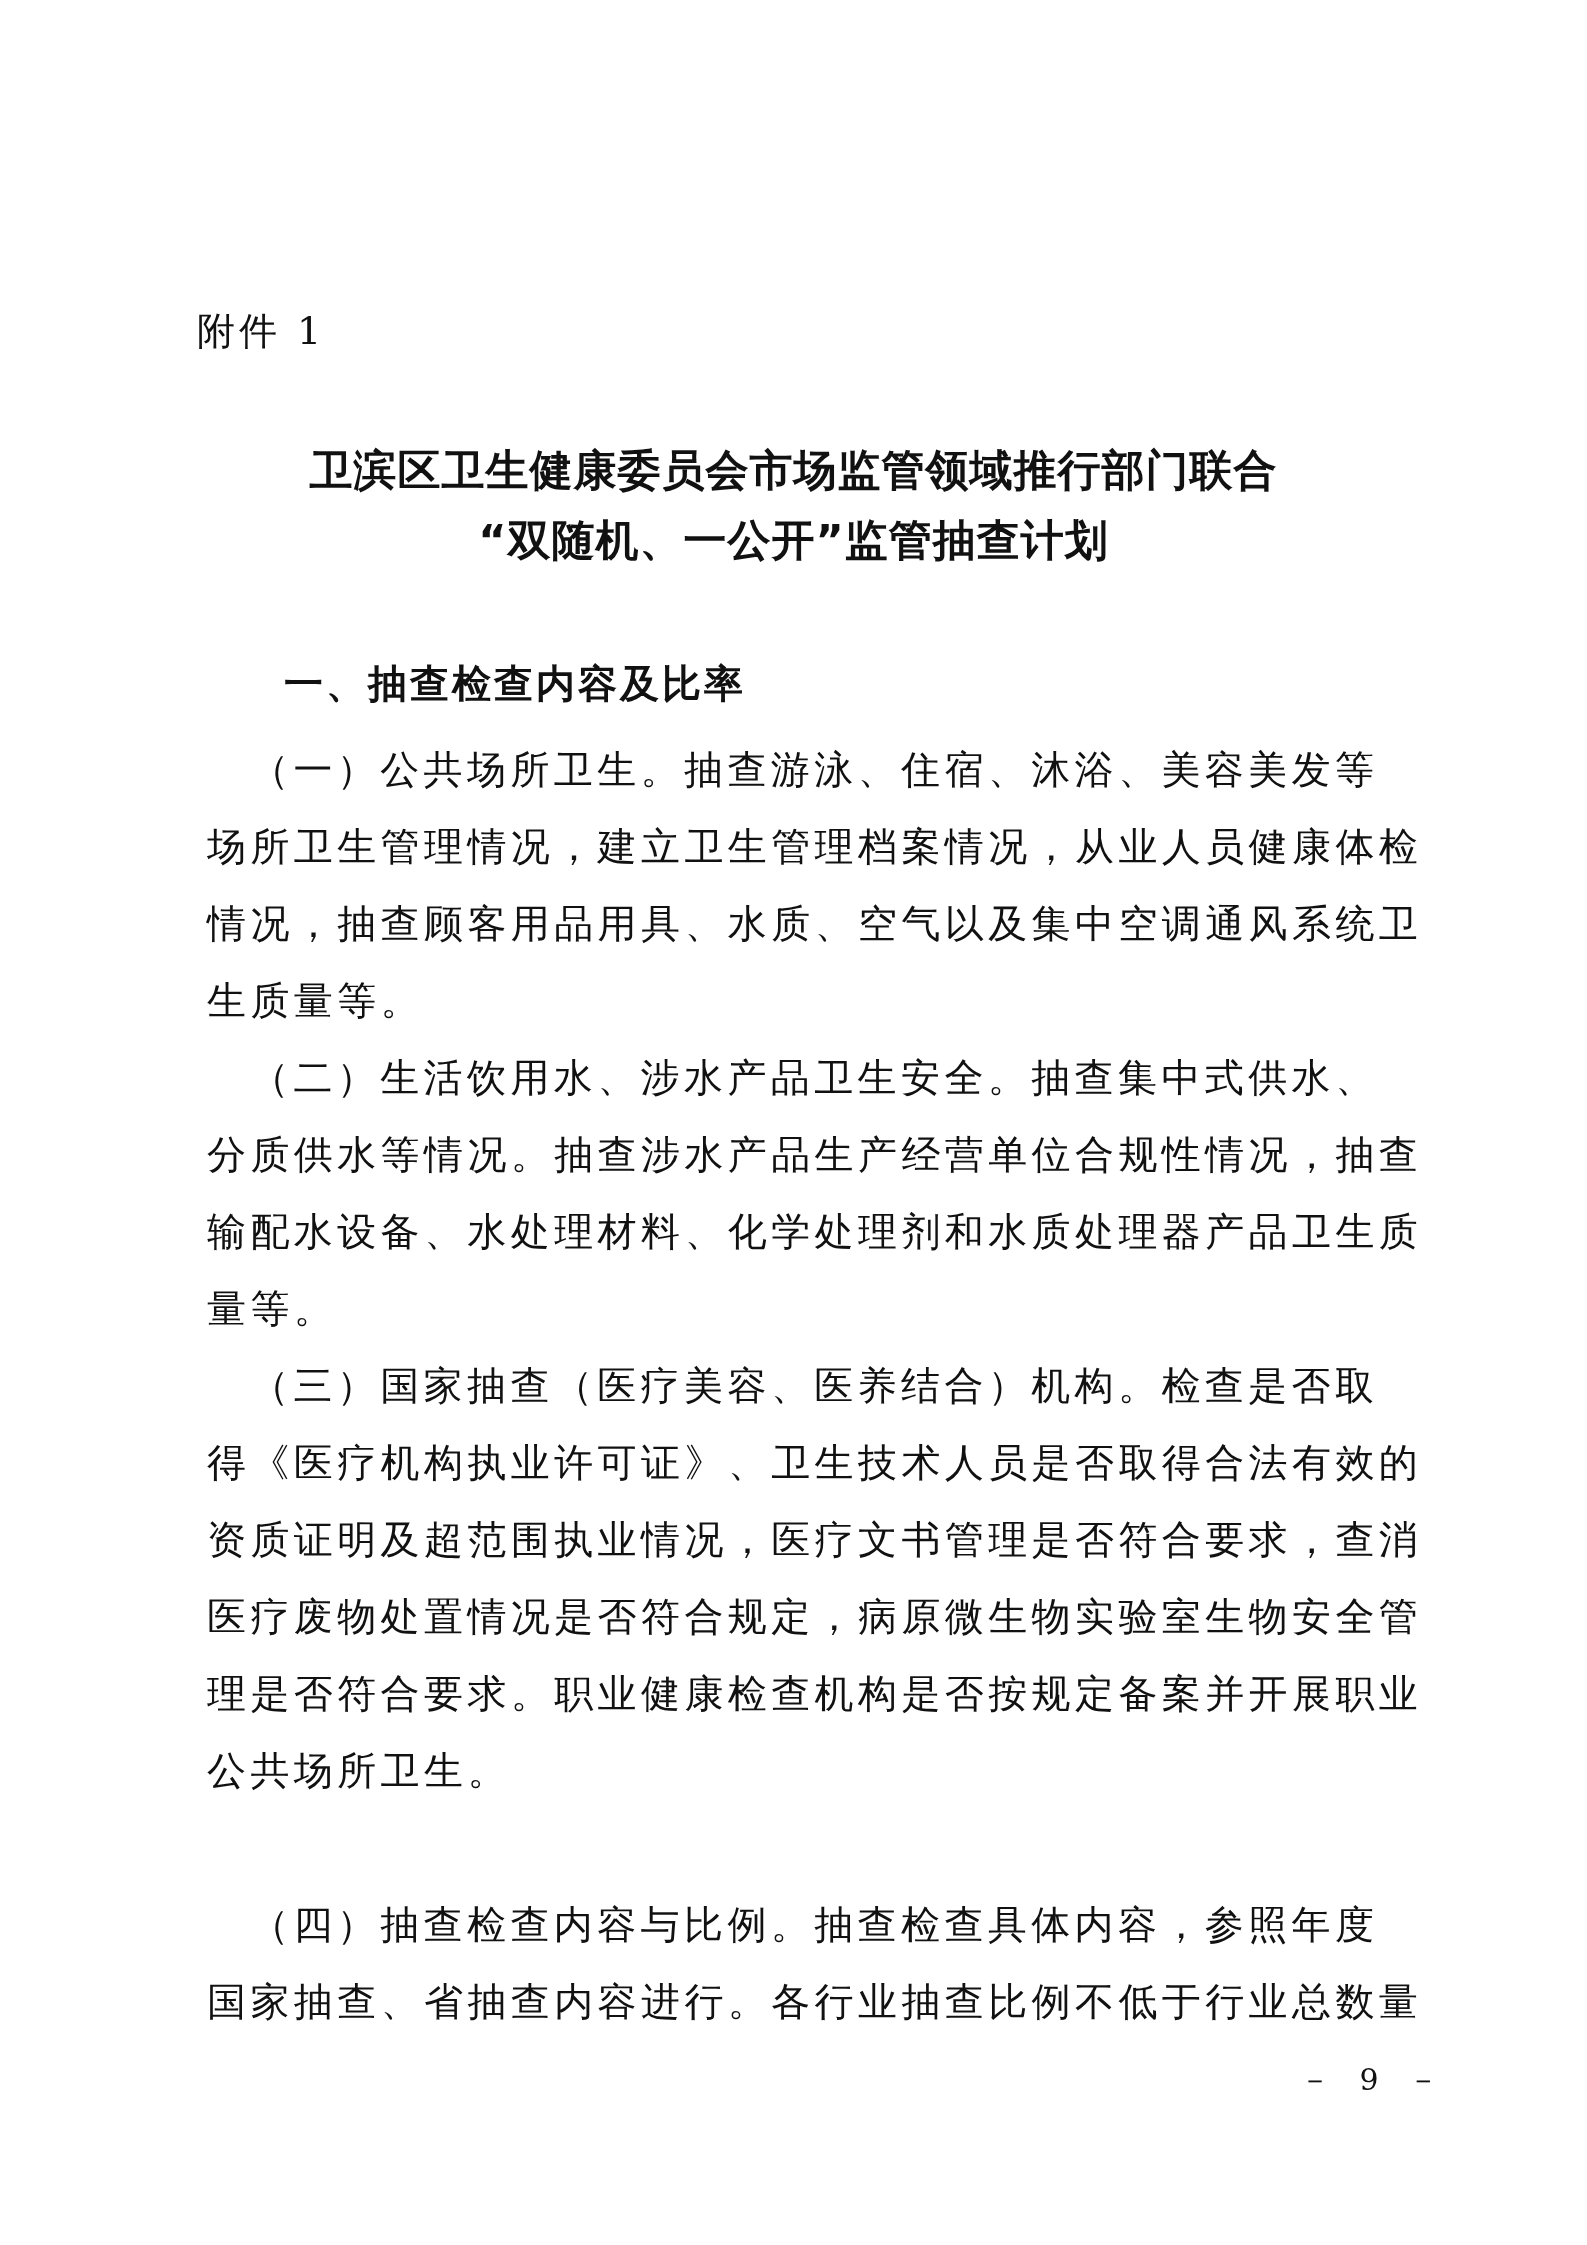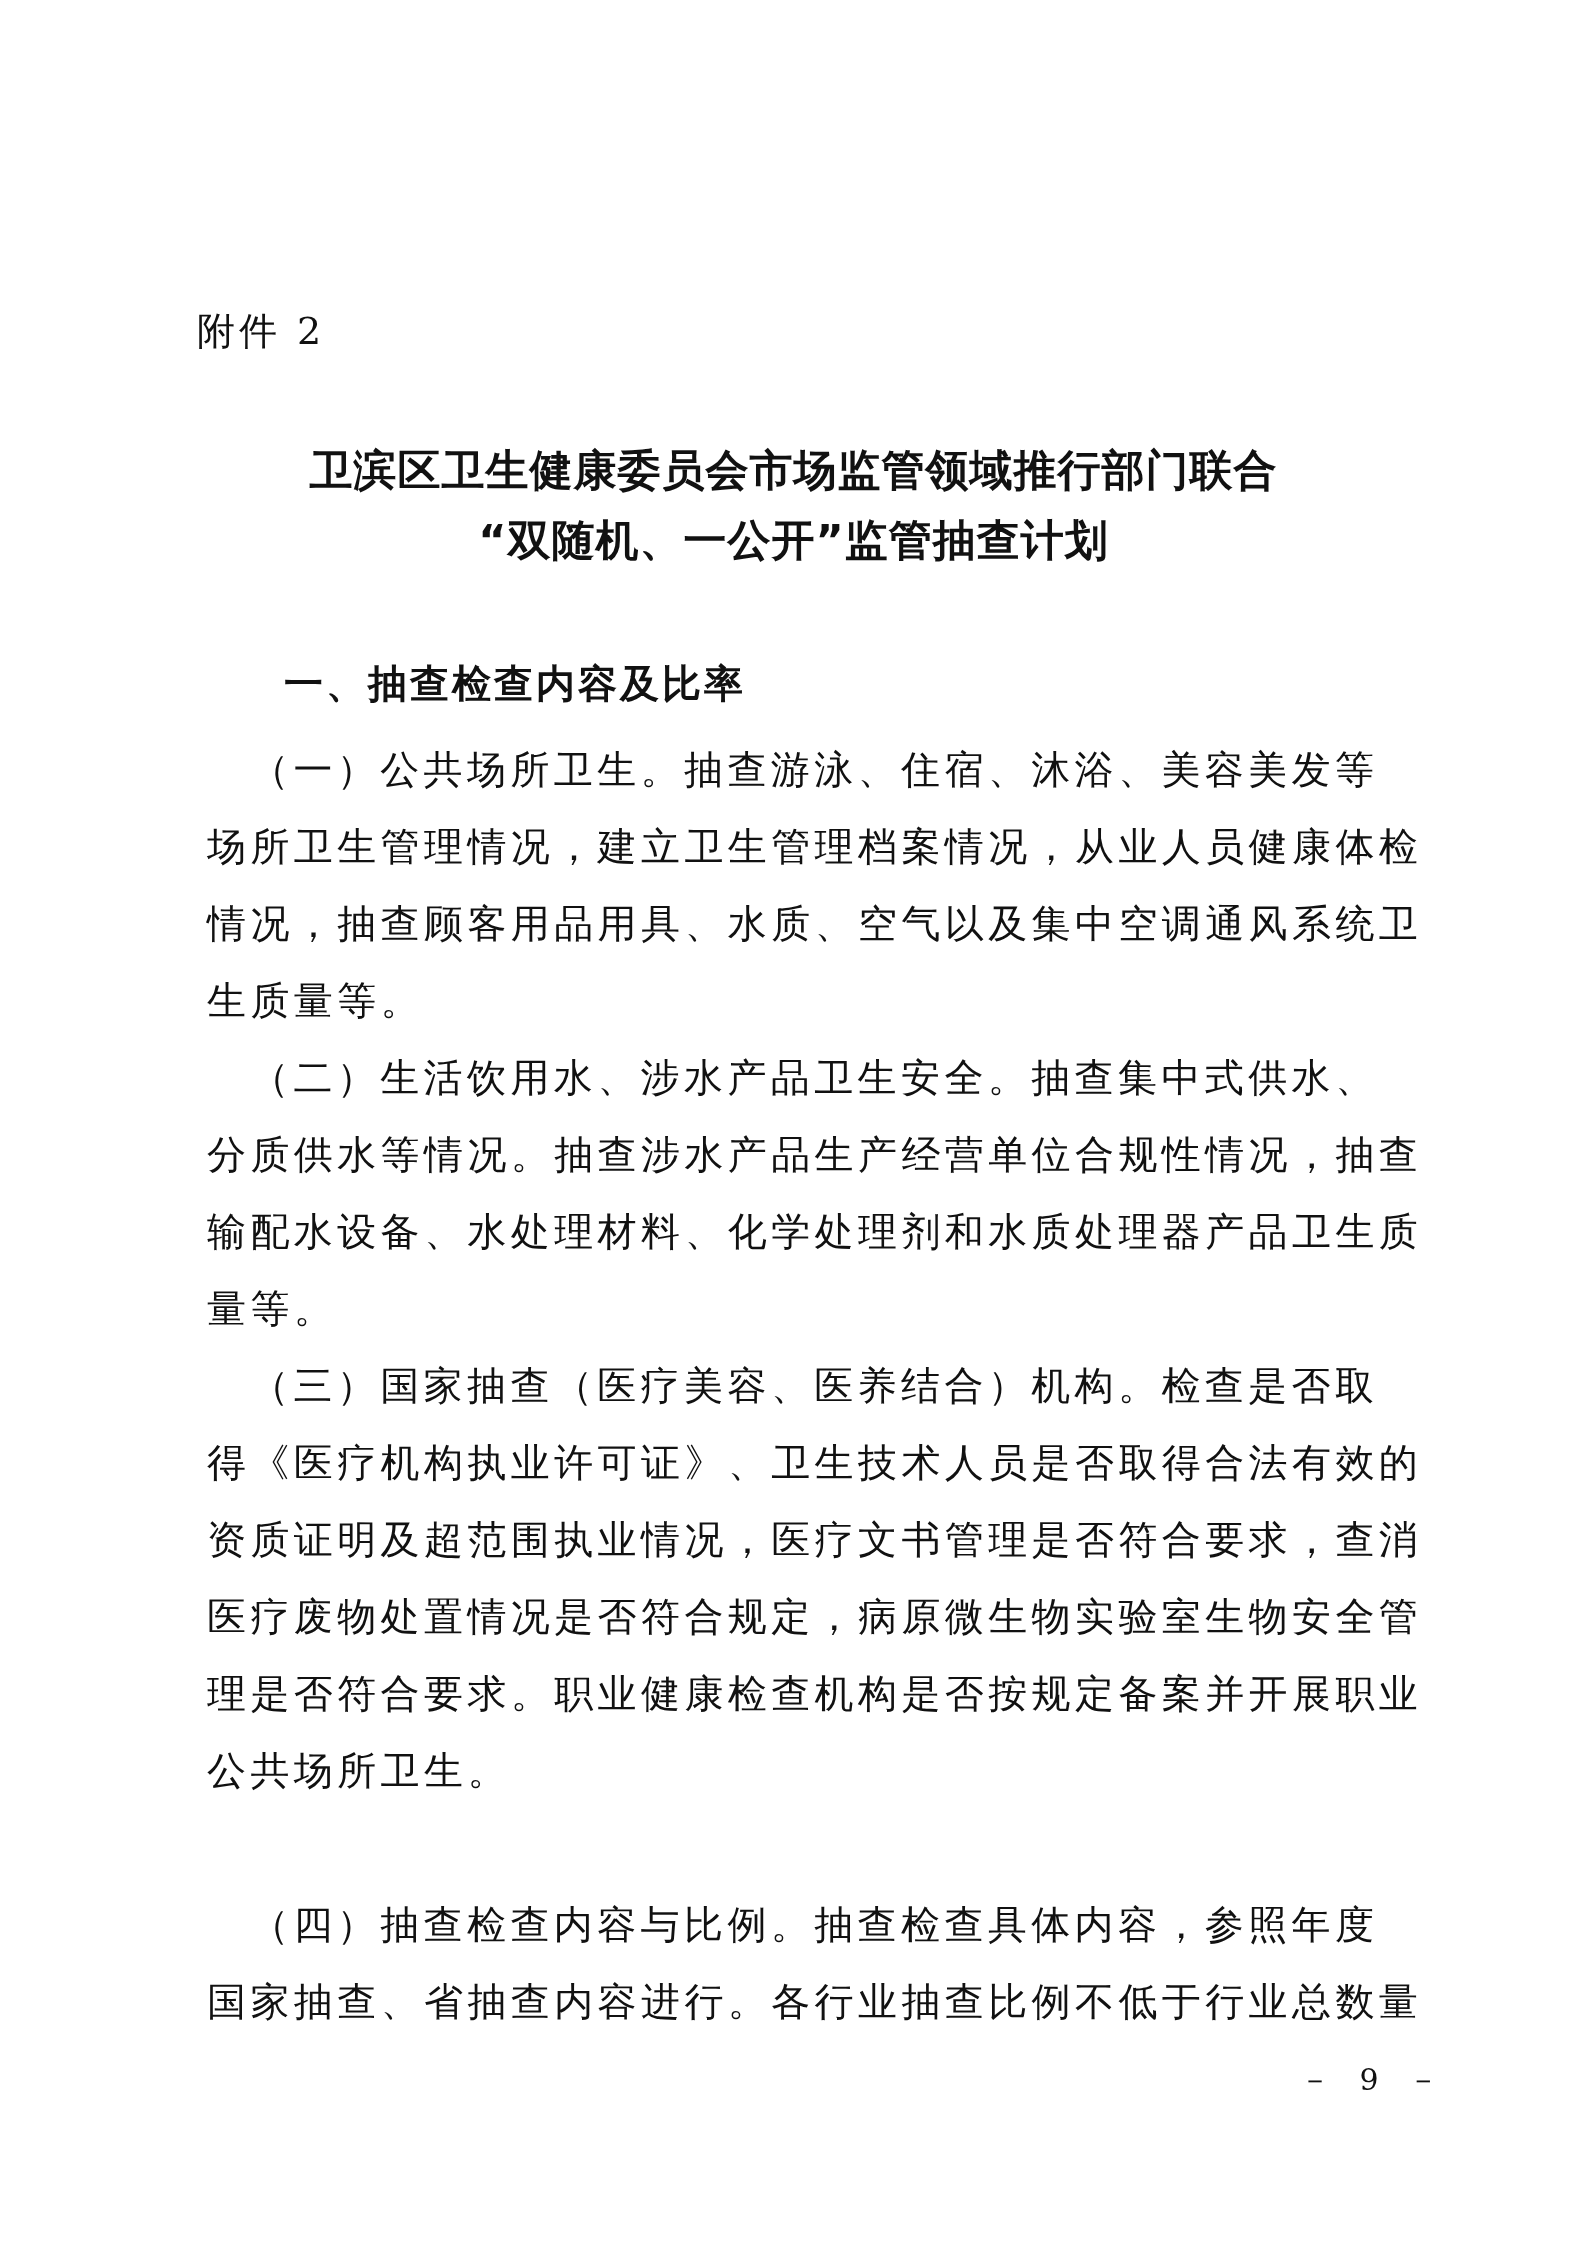--- a/index.html
+++ b/index.html
@@ -17,21 +17,21 @@
   .para { position: absolute; left: 207px; width: 1200px; }
   .line { display: block; height: 77px; line-height: 77px; font-size: 39px; white-space: nowrap;
           letter-spacing: 4.4px; }
   .line.indent { padding-left: 43px; }
   .page-num { position: absolute; left: 1300px; top: 2060px; font-size: 30px; letter-spacing: 10px; }
 </style>
 </head>
 <body>
 
 <div class="page">
-  <div class="attachment">附件 2</div>
+  <div class="attachment">附件 1</div>
 
   <div class="title l1">卫滨区卫生健康委员会市场监管领域推行部门联合</div>
   <div class="title l2">“双随机、一公开”监管抽查计划</div>
 
   <div class="section-head">一、抽查检查内容及比率</div>
 
   <div class="para" style="top:731px;">
     <span class="line indent">（一）公共场所卫生。抽查游泳、住宿、沐浴、美容美发等</span>
     <span class="line">场所卫生管理情况，建立卫生管理档案情况，从业人员健康体检</span>
     <span class="line">情况，抽查顾客用品用具、水质、空气以及集中空调通风系统卫</span>

